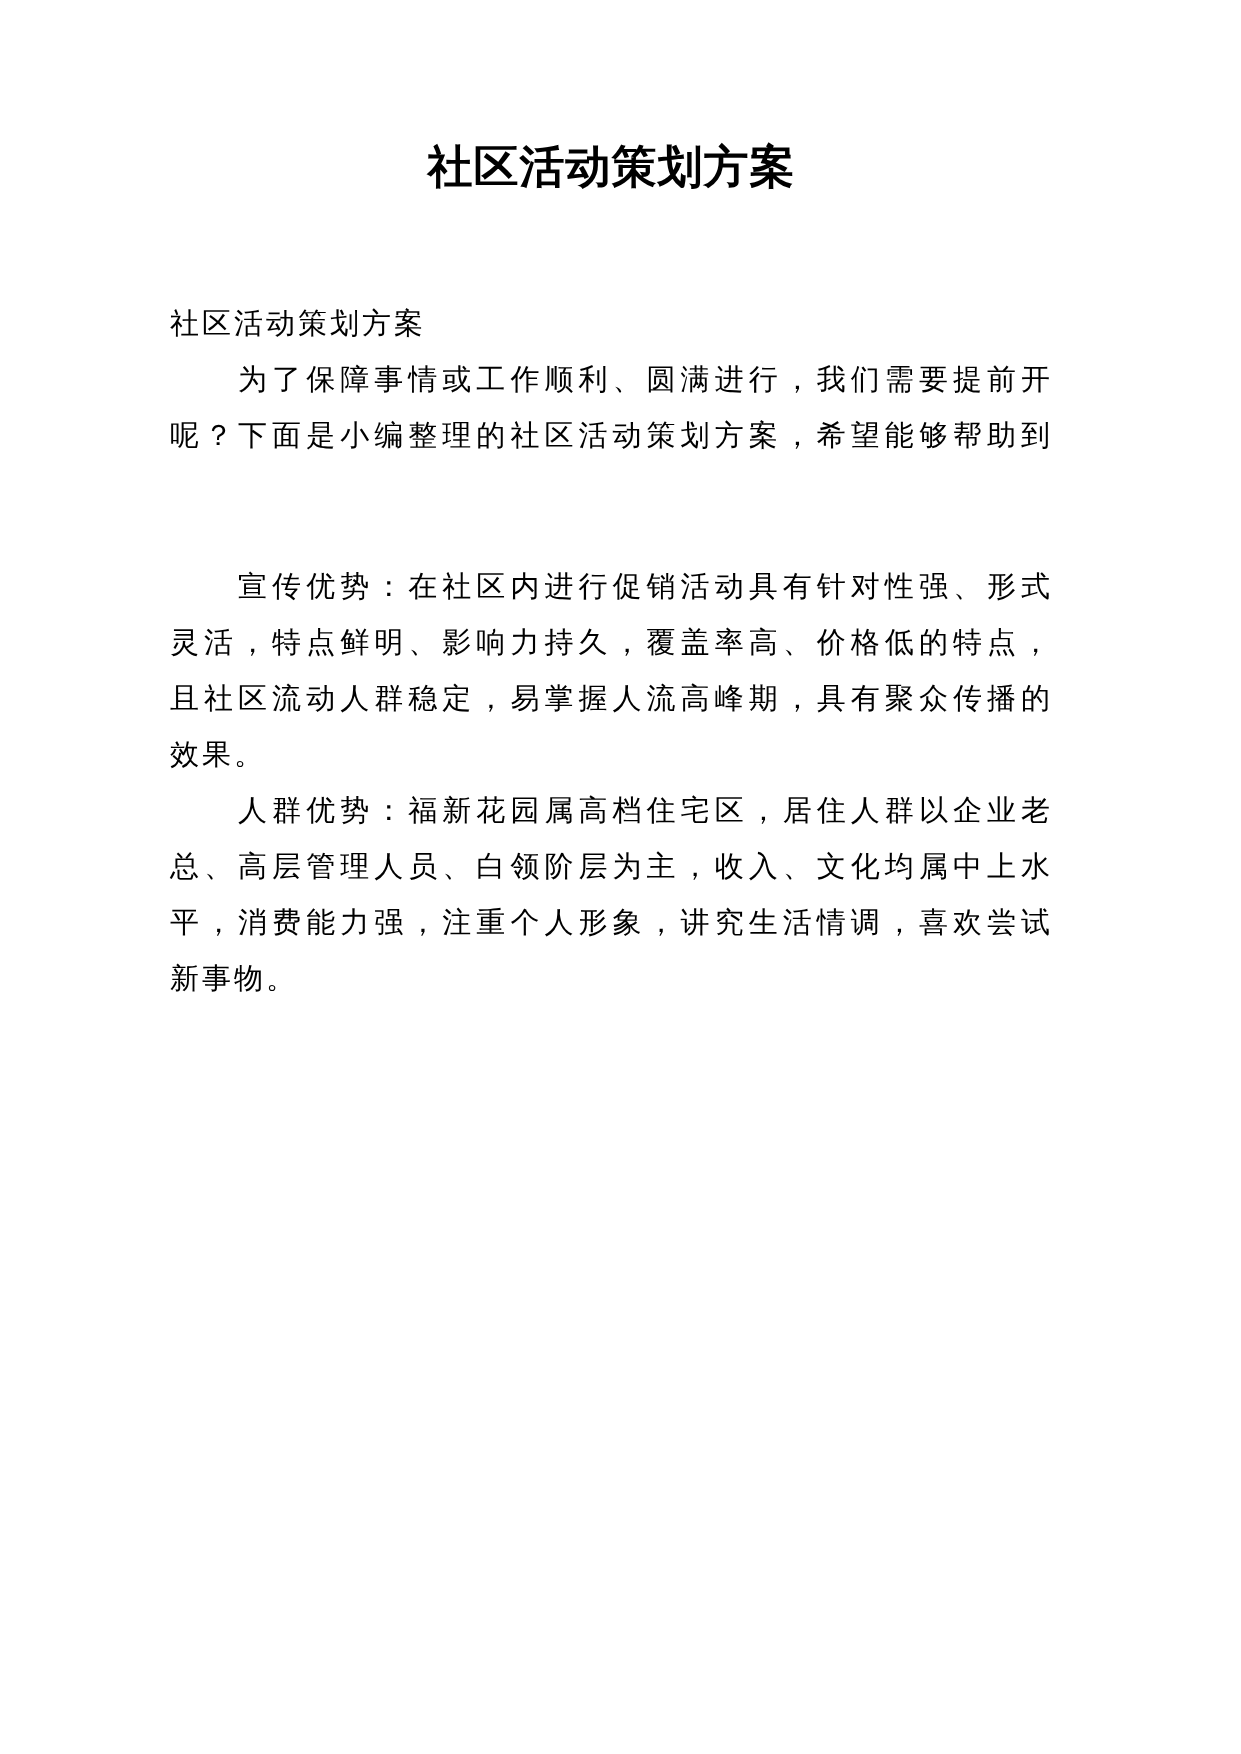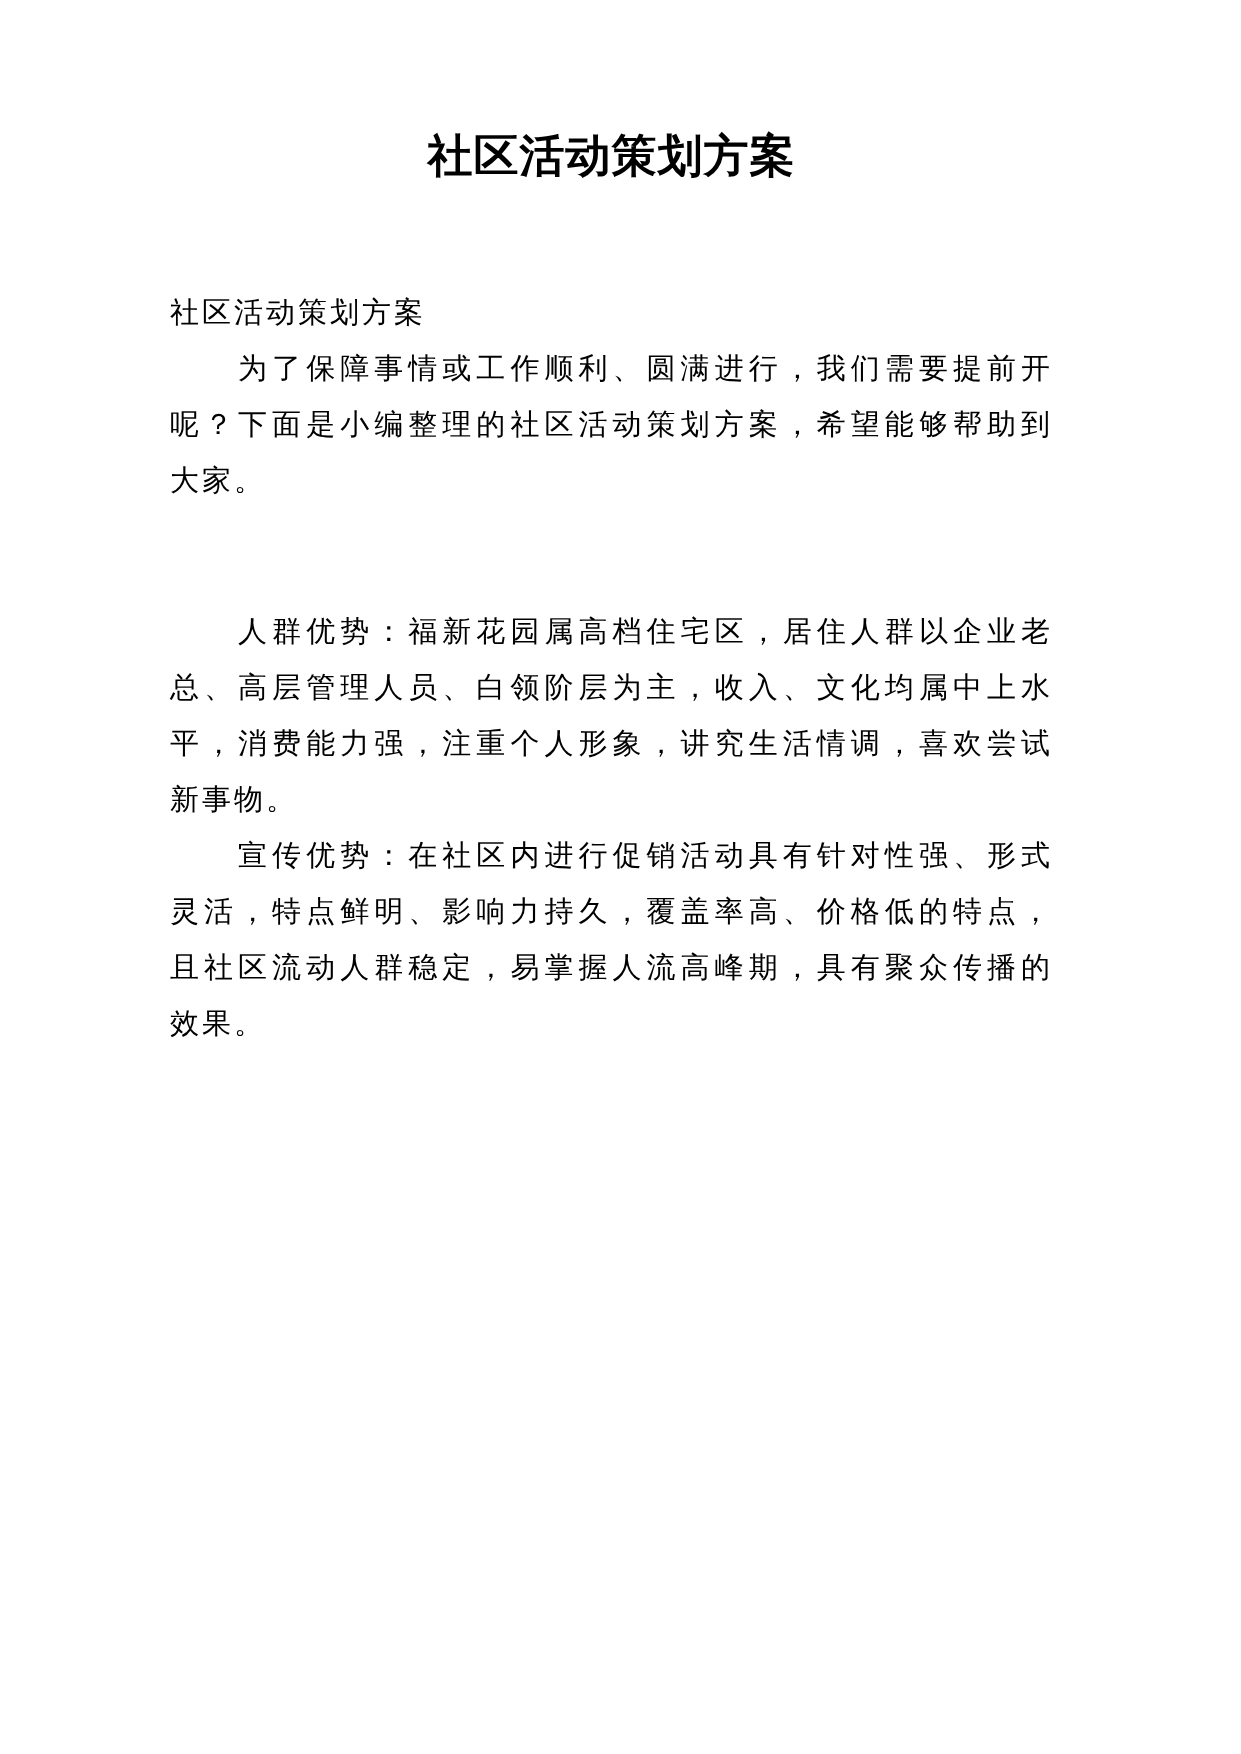--- a/index.html
+++ b/index.html
@@ -3,21 +3,21 @@
 <meta charset="utf-8">
 <style>
   * { box-sizing: border-box; }
   html, body { margin: 0; padding: 0; }
   body { background: #ffffff; }
 
   .page {
     position: relative;
     width: 1241px;
     height: 1364px;
-    margin: 0 auto;
+    margin: 11px auto;
     background: #ffffff;
     color: #000000;
     font-family: "Liberation Serif", "DejaVu Serif", serif;
     overflow: hidden;
   }
 
   .doc-title {
     margin: 0 188px 0 170px;
     padding-top: 128px;
     font-size: 45px;
@@ -57,29 +57,28 @@
 <div class="page">
   <h1 class="doc-title">社区活动策划方案</h1>
 
   <div class="doc-body">
       <div class="paragraph">
         <div class="doc-line">社区活动策划方案</div>
       </div>
       <div class="paragraph">
         <div class="doc-line justify">　　为了保障事情或工作顺利、圆满进行，我们需要提前开</div>
         <div class="doc-line justify">呢？下面是小编整理的社区活动策划方案，希望能够帮助到</div>
-        <div class="doc-line">大家。</div>
       </div>
       <div class="paragraph spacer"></div>
+      <div class="paragraph">
+        <div class="doc-line justify">　　宣传优势：在社区内进行促销活动具有针对性强、形式</div>
+        <div class="doc-line justify">灵活，特点鲜明、影响力持久，覆盖率高、价格低的特点，</div>
+        <div class="doc-line justify">且社区流动人群稳定，易掌握人流高峰期，具有聚众传播的</div>
+        <div class="doc-line">效果。</div>
+      </div>
       <div class="paragraph">
         <div class="doc-line justify">　　人群优势：福新花园属高档住宅区，居住人群以企业老</div>
         <div class="doc-line justify">总、高层管理人员、白领阶层为主，收入、文化均属中上水</div>
         <div class="doc-line justify">平，消费能力强，注重个人形象，讲究生活情调，喜欢尝试</div>
         <div class="doc-line">新事物。</div>
       </div>
-      <div class="paragraph">
-        <div class="doc-line justify">　　宣传优势：在社区内进行促销活动具有针对性强、形式</div>
-        <div class="doc-line justify">灵活，特点鲜明、影响力持久，覆盖率高、价格低的特点，</div>
-        <div class="doc-line justify">且社区流动人群稳定，易掌握人流高峰期，具有聚众传播的</div>
-        <div class="doc-line">效果。</div>
-      </div>
     </div>
 </div>
 
 </body></html>

